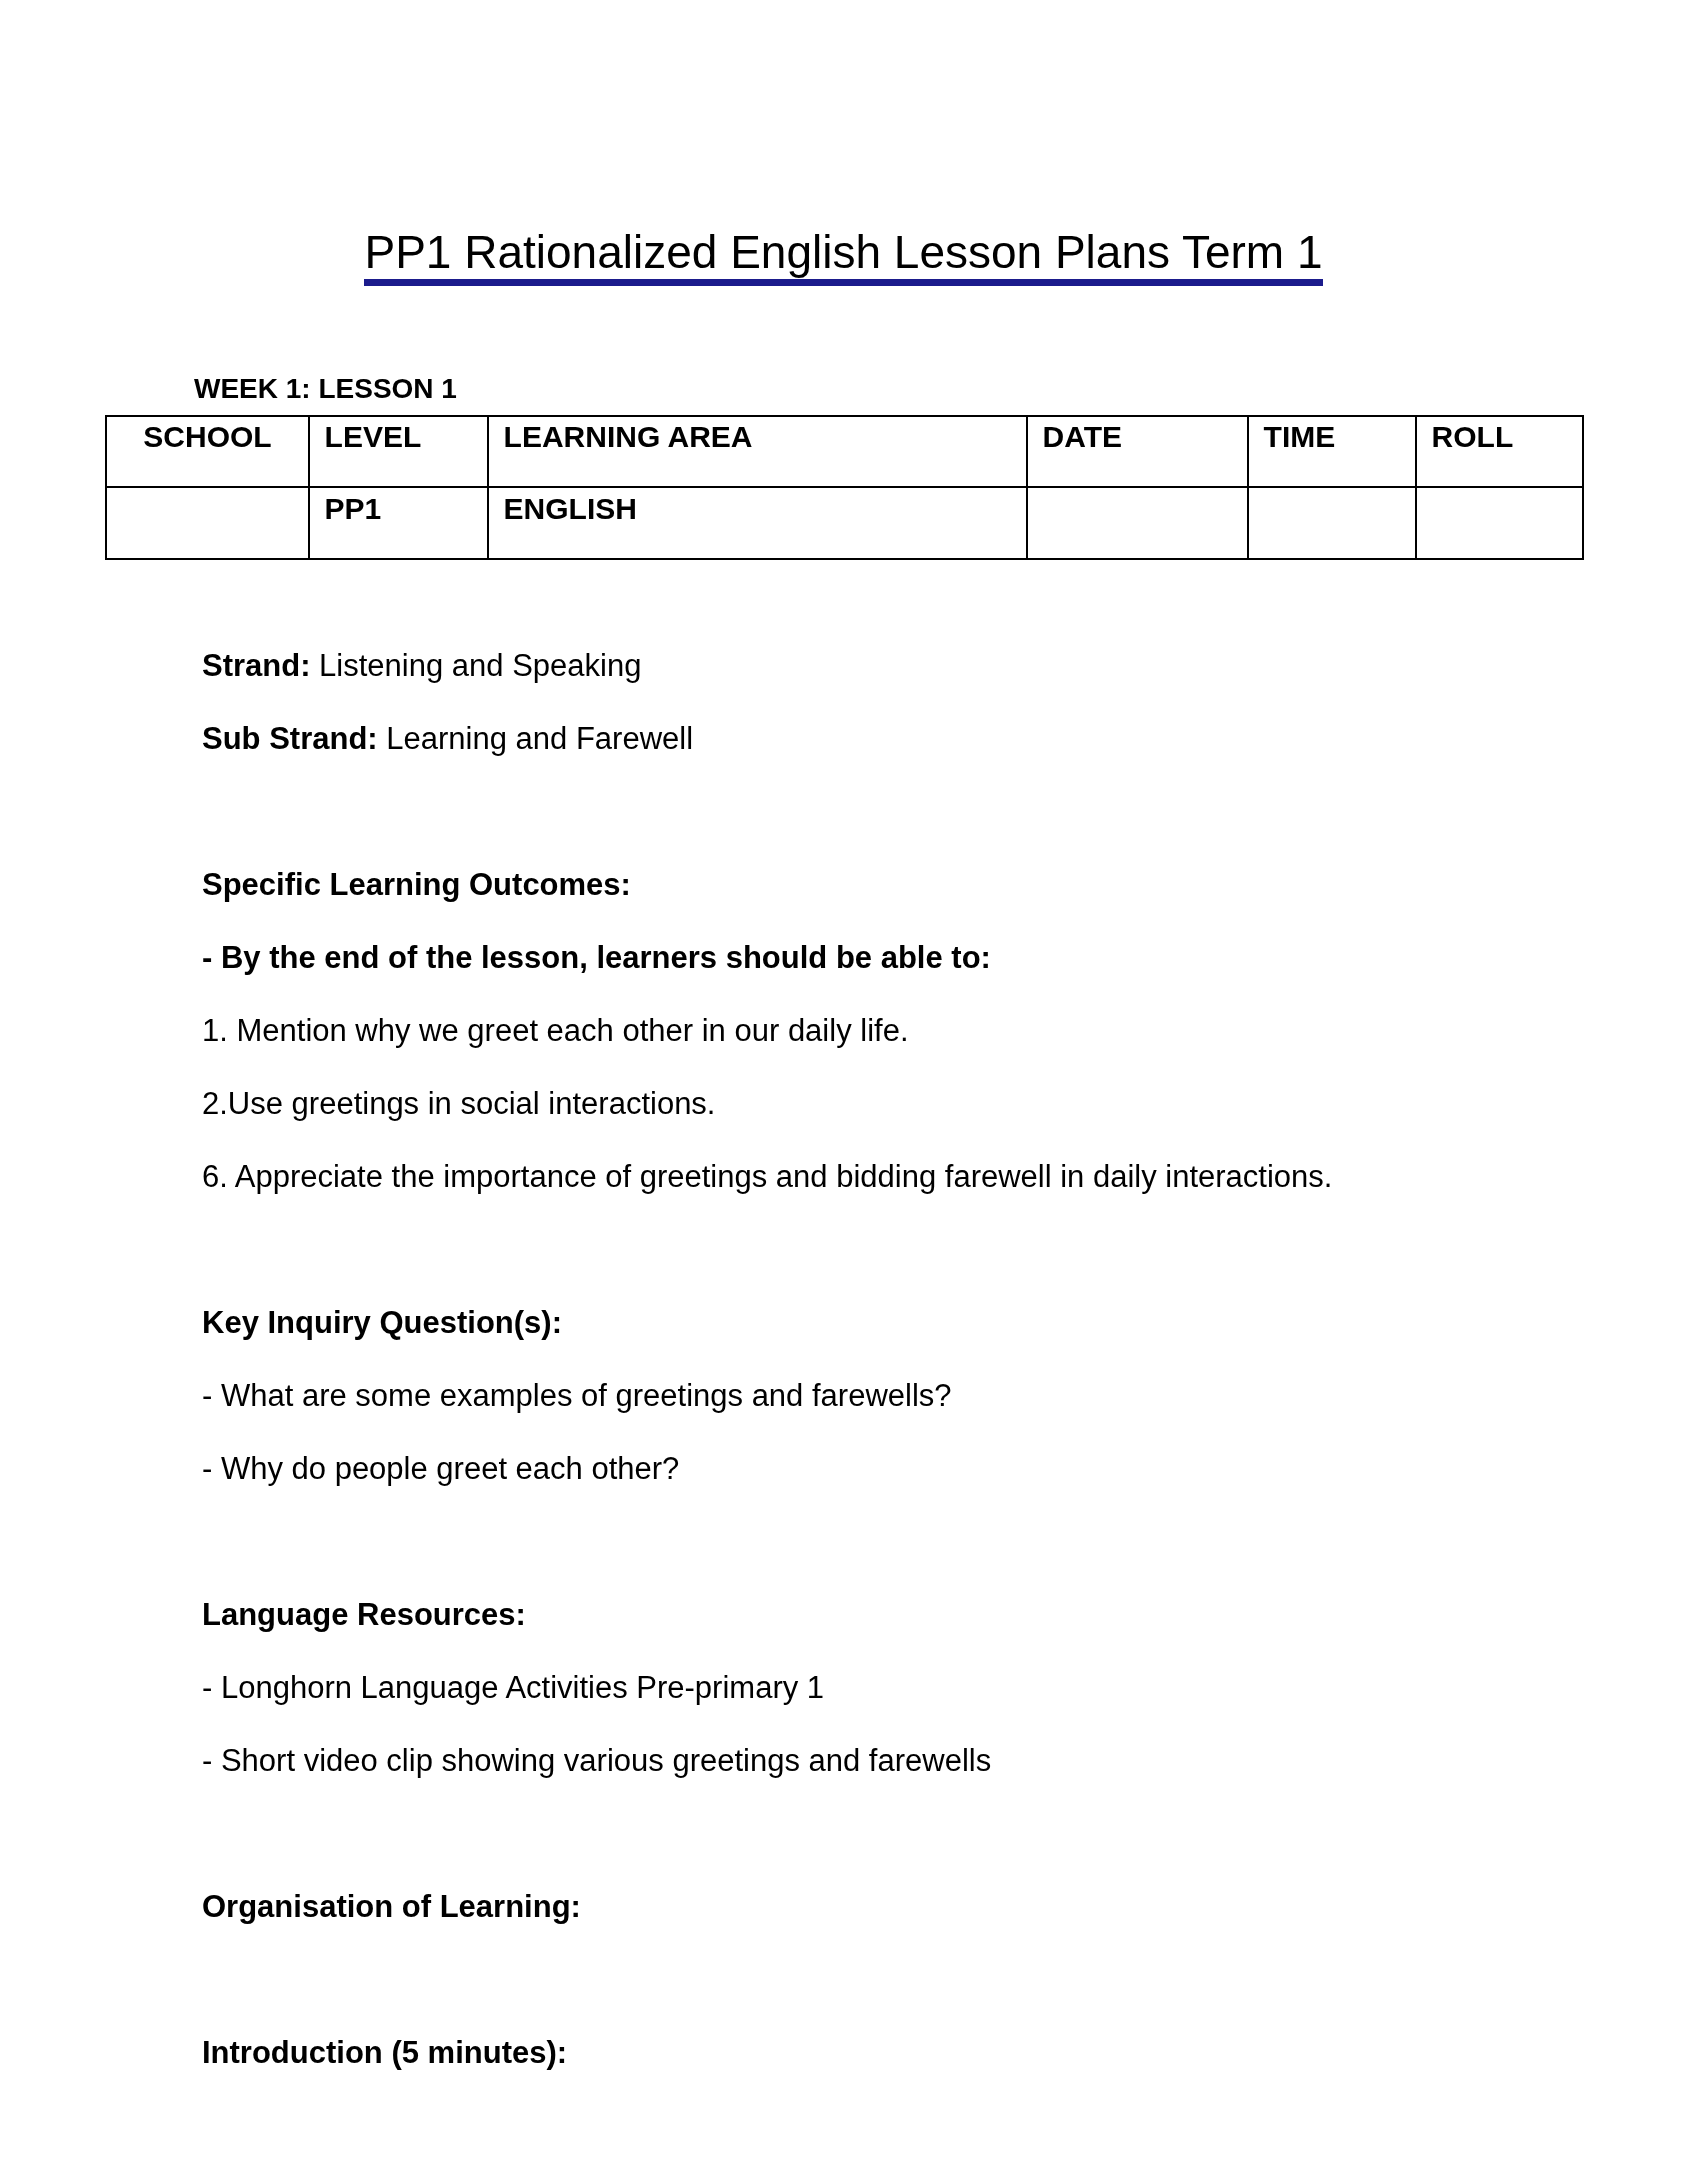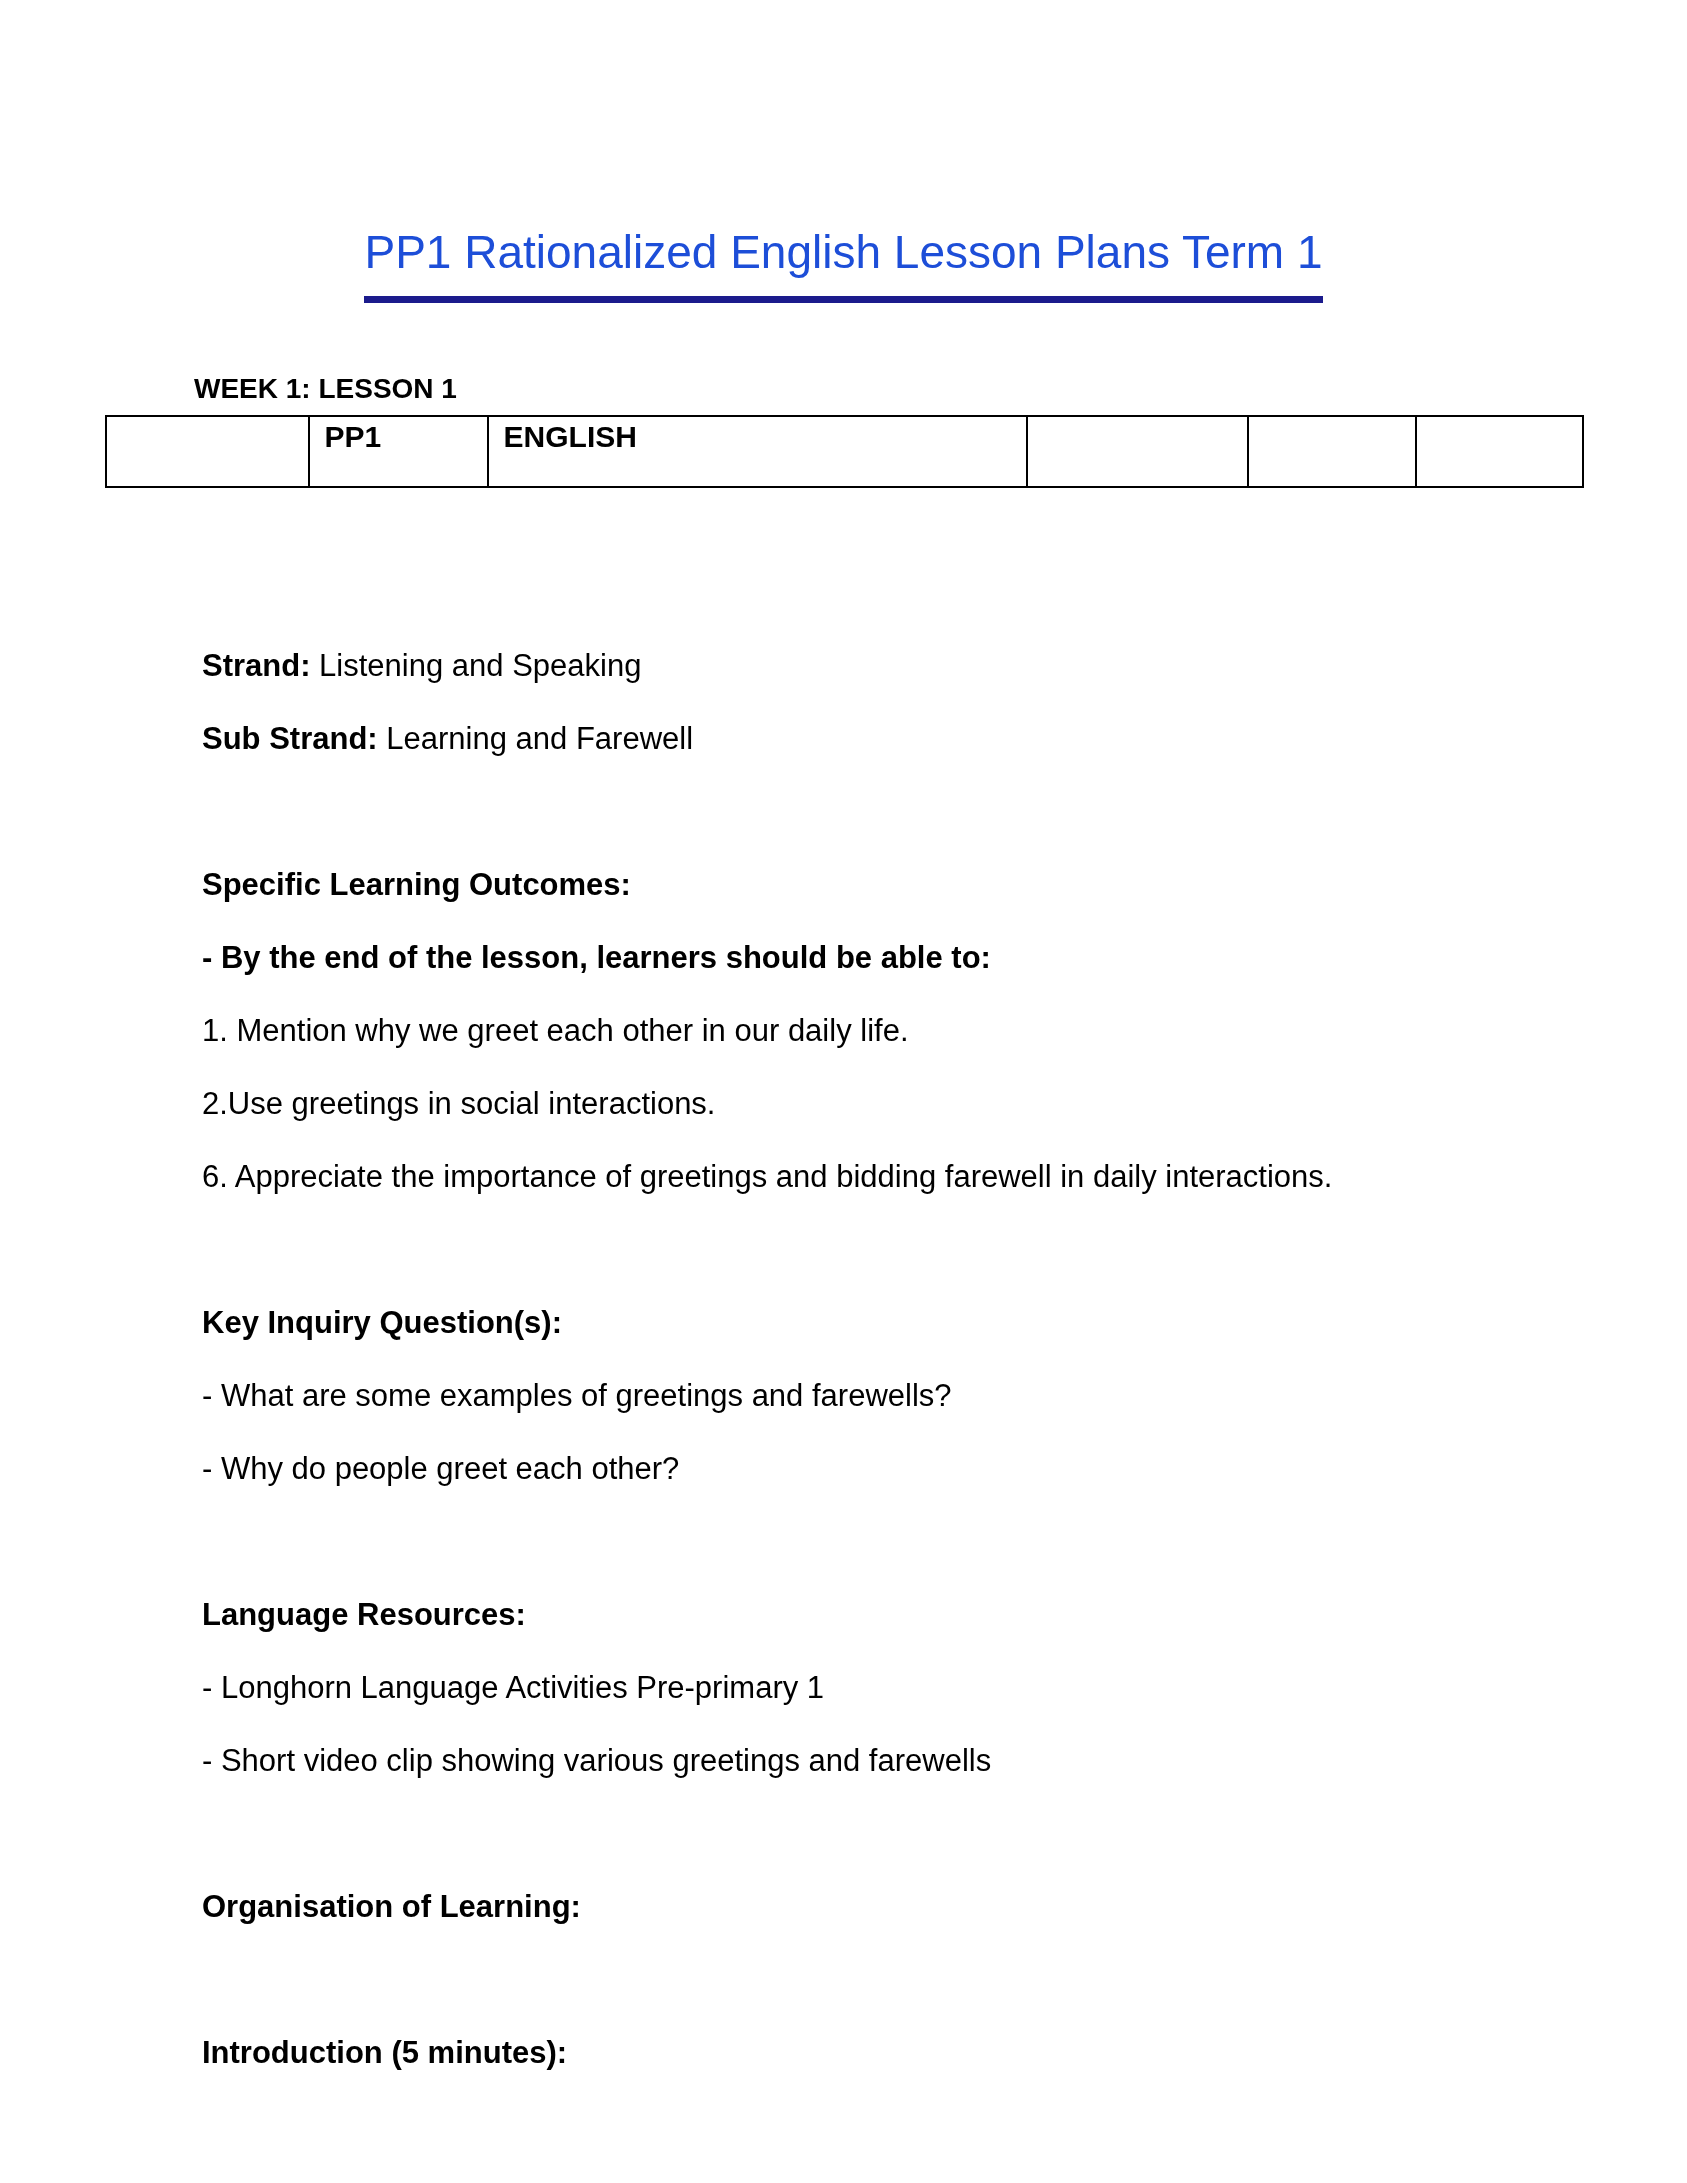--- a/index.html
+++ b/index.html
@@ -22,23 +22,23 @@
     position: absolute;
     top: 229px;
     left: 0;
     width: 1687px;
     text-align: center;
     line-height: 46px;
     font-size: 46px;
   }
   .title-text {
     display: inline-block;
-    color: #1d4ed8;
+    color: #000000;
     border-bottom: 7.3px solid #1b1b8c;
-    padding-bottom: 21px;
+    padding-bottom: 4px;
     white-space: nowrap;
   }
 
   
   .week-heading {
     position: absolute;
     left: 194px;
     top: 372px;
     font-size: 28px;
     line-height: 33px;
@@ -105,20 +105,28 @@
     <colgroup>
       <col style="width:203px">
       <col style="width:179px">
       <col style="width:539px">
       <col style="width:221px">
       <col style="width:168px">
       <col style="width:167px">
     </colgroup>
     <tbody>
       <tr>
+        <td class="centered">SCHOOL</td>
+        <td>LEVEL</td>
+        <td>LEARNING AREA</td>
+        <td>DATE</td>
+        <td>TIME</td>
+        <td>ROLL</td>
+      </tr>
+      <tr>
         <td></td>
         <td>PP1</td>
         <td>ENGLISH</td>
         <td></td>
         <td></td>
         <td></td>
       </tr>
     </tbody>
   </table>
 

